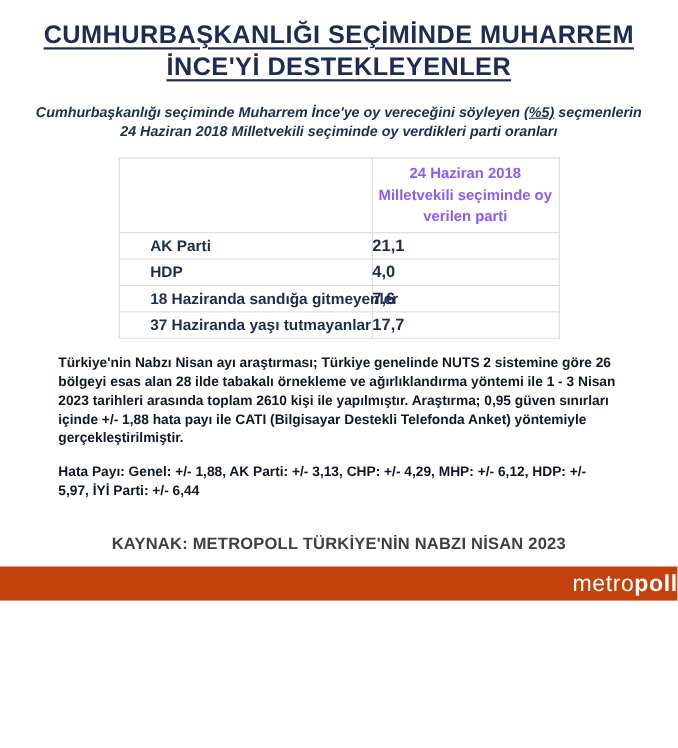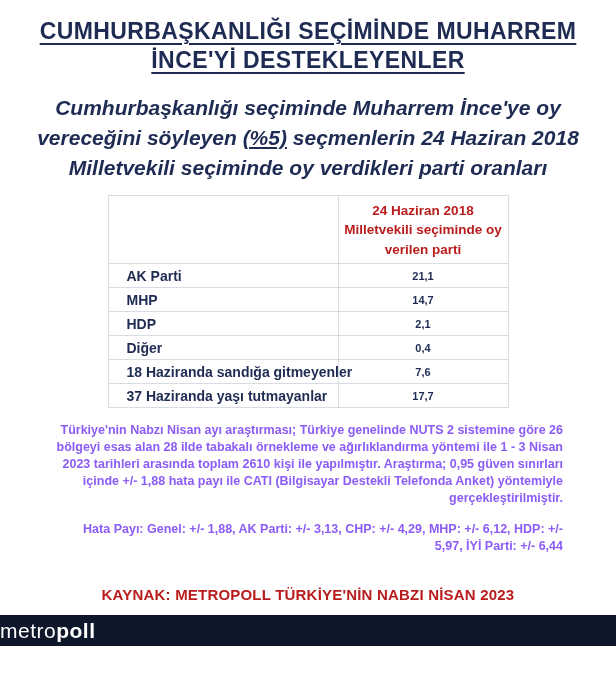--- a/index.html
+++ b/index.html
@@ -22,21 +22,21 @@
     line-height: 1.26;
     text-decoration: underline;
     text-decoration-thickness: 2px;
     text-underline-offset: 4px;
   }
 
   .subtitle {
     margin: 18px auto 0;
     width: 560px;
     text-align: center;
-    font-size: 21px;
+    font-size: 13px;
     font-weight: 700;
     font-style: italic;
     color: #1E2B52;
     line-height: 1.42;
   }
   .subtitle .hl { text-decoration: underline; }
 
   table.poll {
     margin: 13px auto 0;
     width: 400px;
@@ -47,67 +47,66 @@
   table.poll col.c2 { width: 170px; }
   table.poll th, table.poll td {
     border: 1px solid #D9DDE1;
     color: #1E2B52;
   }
   table.poll th.empty { background: #fff; }
   table.poll th.value-head {
     height: 68px;
     font-size: 13.5px;
     font-weight: 700;
-    color: #b91c1c;
+    color: #8b5cf6;
     text-align: center;
     vertical-align: middle;
     line-height: 1.45;
     padding: 2px 4px;
   }
   table.poll td { height: 24px; font-weight: 700; }
   table.poll td.label {
     font-size: 14px;
     text-align: left;
-    padding-left: 18px;
+    padding-left: 28px;
     white-space: nowrap;
   }
   table.poll td.value {
-    font-size: 11px;
-    text-align: center;
+    font-size: 15px;
   }
 
   .footnote {
     margin: 14px auto 0;
     width: 510px;
-    text-align: right;
+    text-align: left;
     font-size: 12.5px;
     font-weight: 700;
-    color: #8b5cf6;
+    color: #0f172a;
     line-height: 1.36;
   }
   .footnote.second { }
 
   .source {
     margin: 31px auto 0;
     width: 560px;
     text-align: center;
     font-size: 15px;
     font-weight: 800;
     letter-spacing: 0.2px;
-    color: #b91c1c;
+    color: #404040;
   }
 
   .logo-bar {
     margin-top: 12px;
     width: 616px;
     height: 31px;
-    background: #0f172a;
+    background: #c2410c;
     display: flex;
     align-items: center;
-    justify-content: flex-start;
+    justify-content: flex-end;
   }
   .logo-text {
     color: #ffffff;
     font-size: 21px;
     letter-spacing: 0.5px;
     line-height: 1;
   }
   .logo-text .lt-regular { font-weight: 400; }
   .logo-text .lt-bold { font-weight: 800; }
 </style>
@@ -130,30 +129,22 @@
         <th class="empty"></th>
         <th class="value-head">24 Haziran 2018 Milletvekili seçiminde oy verilen parti</th>
       </tr>
     </thead>
     <tbody id="poll-body">
         <tr>
           <td class="label">AK Parti</td>
           <td class="value">21,1</td>
         </tr>
         <tr>
-          <td class="label">MHP</td>
-          <td class="value">14,7</td>
-        </tr>
-        <tr>
           <td class="label">HDP</td>
-          <td class="value">2,1</td>
-        </tr>
-        <tr>
-          <td class="label">Diğer</td>
-          <td class="value">0,4</td>
+          <td class="value">4,0</td>
         </tr>
         <tr>
           <td class="label">18 Haziranda sandığa gitmeyenler</td>
           <td class="value">7,6</td>
         </tr>
         <tr>
           <td class="label">37 Haziranda yaşı tutmayanlar</td>
           <td class="value">17,7</td>
         </tr>
       </tbody>

